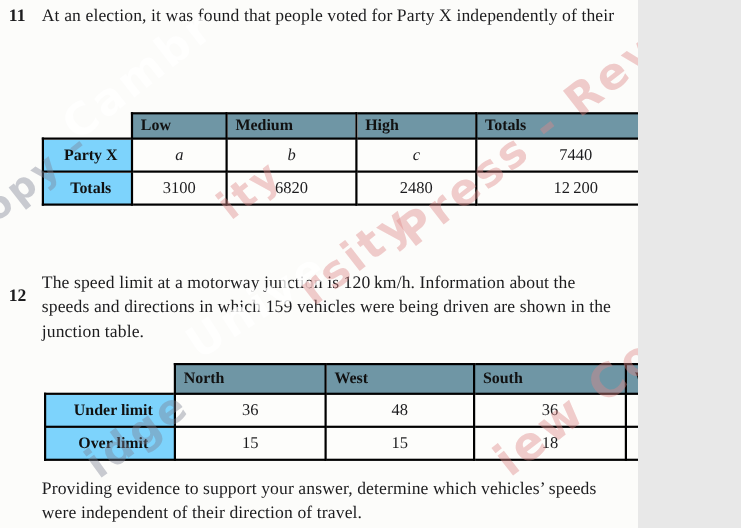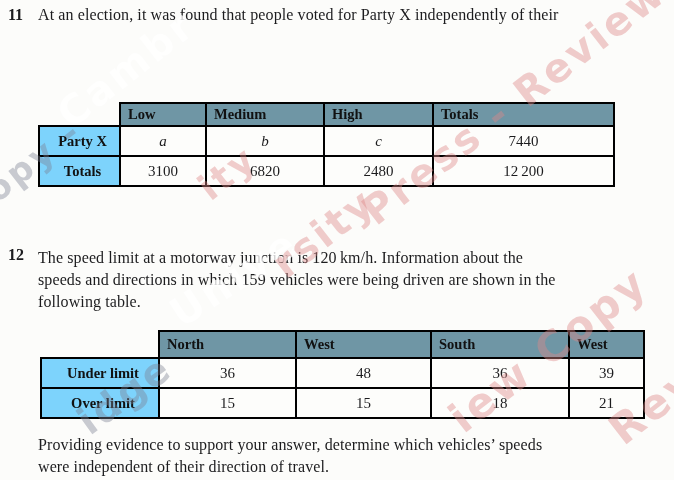--- a/index.html
+++ b/index.html
@@ -1,18 +1,18 @@
 <!DOCTYPE html>
 <html><head>
 <meta charset="utf-8">
 <style>
   * { margin:0; padding:0; box-sizing:border-box; }
   html,body { background:#e8e8e8; }
   #canvas {
-    position:relative; width:674px; height:480px;
+    position:relative; width:580px; height:480px;
     background:#fcfcfa; overflow:hidden;
     font-family:"Liberation Serif","DejaVu Serif",serif;
     color:#1c1c1e;
   }
   .qnum {
     position:absolute; left:8px; font-weight:bold; font-size:16px;
     line-height:22px; white-space:nowrap;
   }
   .bodyline {
     position:absolute; left:38px; font-size:16px; line-height:22px;
@@ -85,24 +85,24 @@
       <th class="rowlab">Totals</th>
       <td class="val">3100</td>
       <td class="val">6820</td>
       <td class="val">2480</td>
       <td class="val">12 200</td>
     </tr>
   </tbody>
     </table>
 
 
-  <div class="qnum" style="top:244px">12</div>
+  <div class="qnum" style="top:259px">12</div>
   <div class="bodyline" style="top:247px">The speed limit at a motorway junction is 120 km/h. Information about the</div>
   <div class="bodyline" style="top:269px">speeds and directions in which 159 vehicles were being driven are shown in the</div>
-  <div class="bodyline" style="top:291px">following table.</div>
+  <div class="bodyline" style="top:291px">junction table.</div>
 
   <table class="dtable" style="left:40px; top:330px; width:603px">
     <colgroup>
       <col style="width:118px">
         <col style="width:137px">
         <col style="width:135px">
         <col style="width:138px">
         <col style="width:75px">
     </colgroup>
     <tbody>

